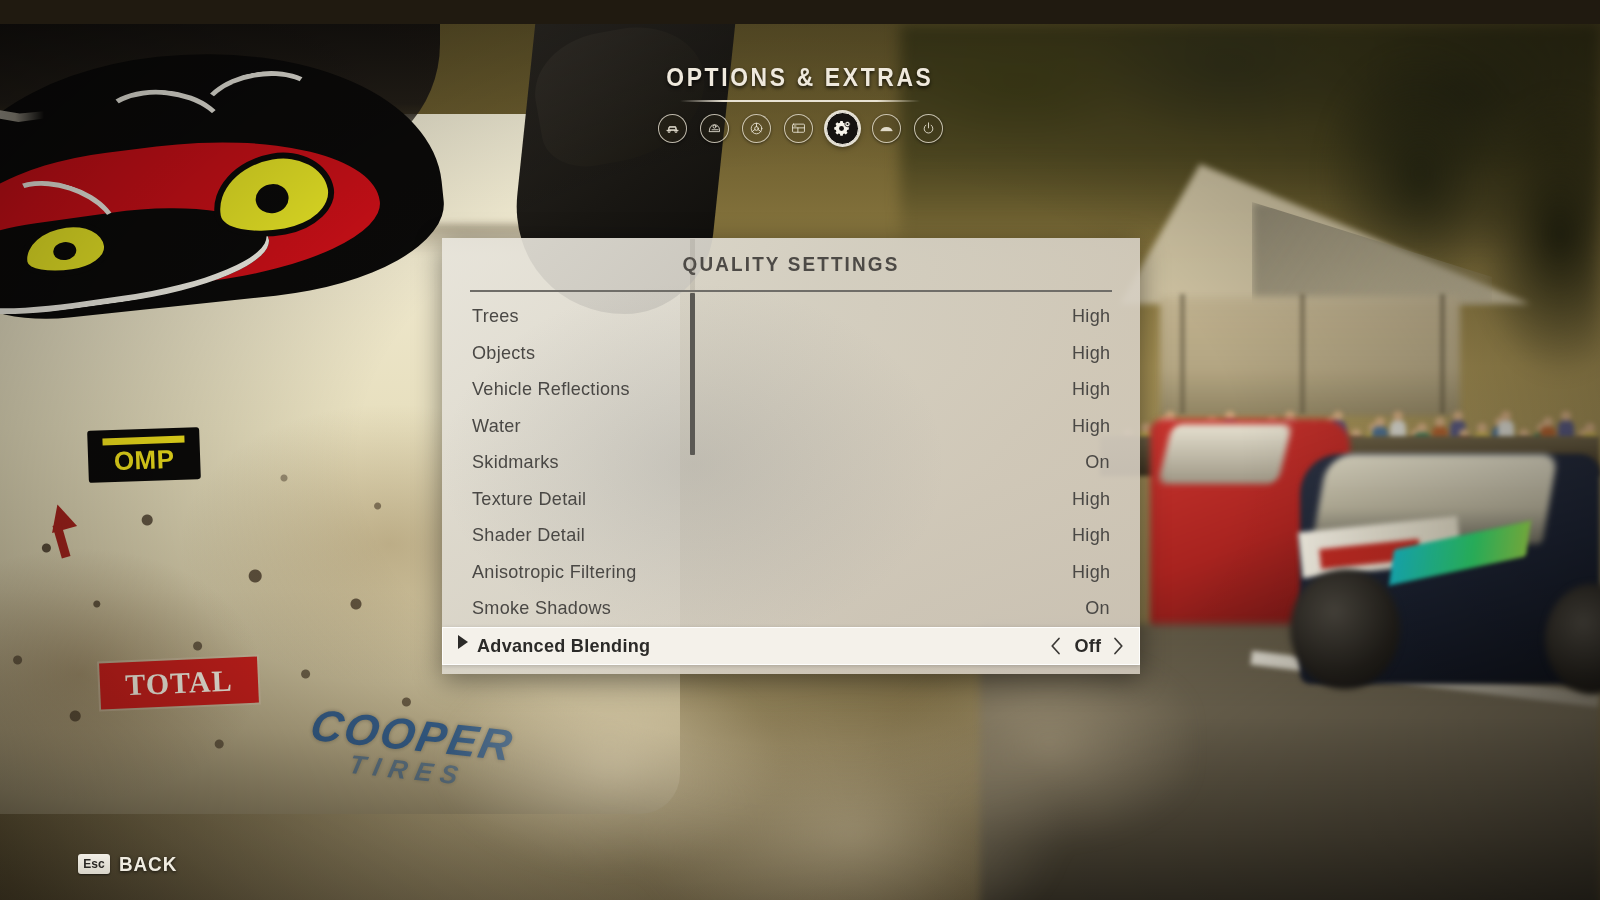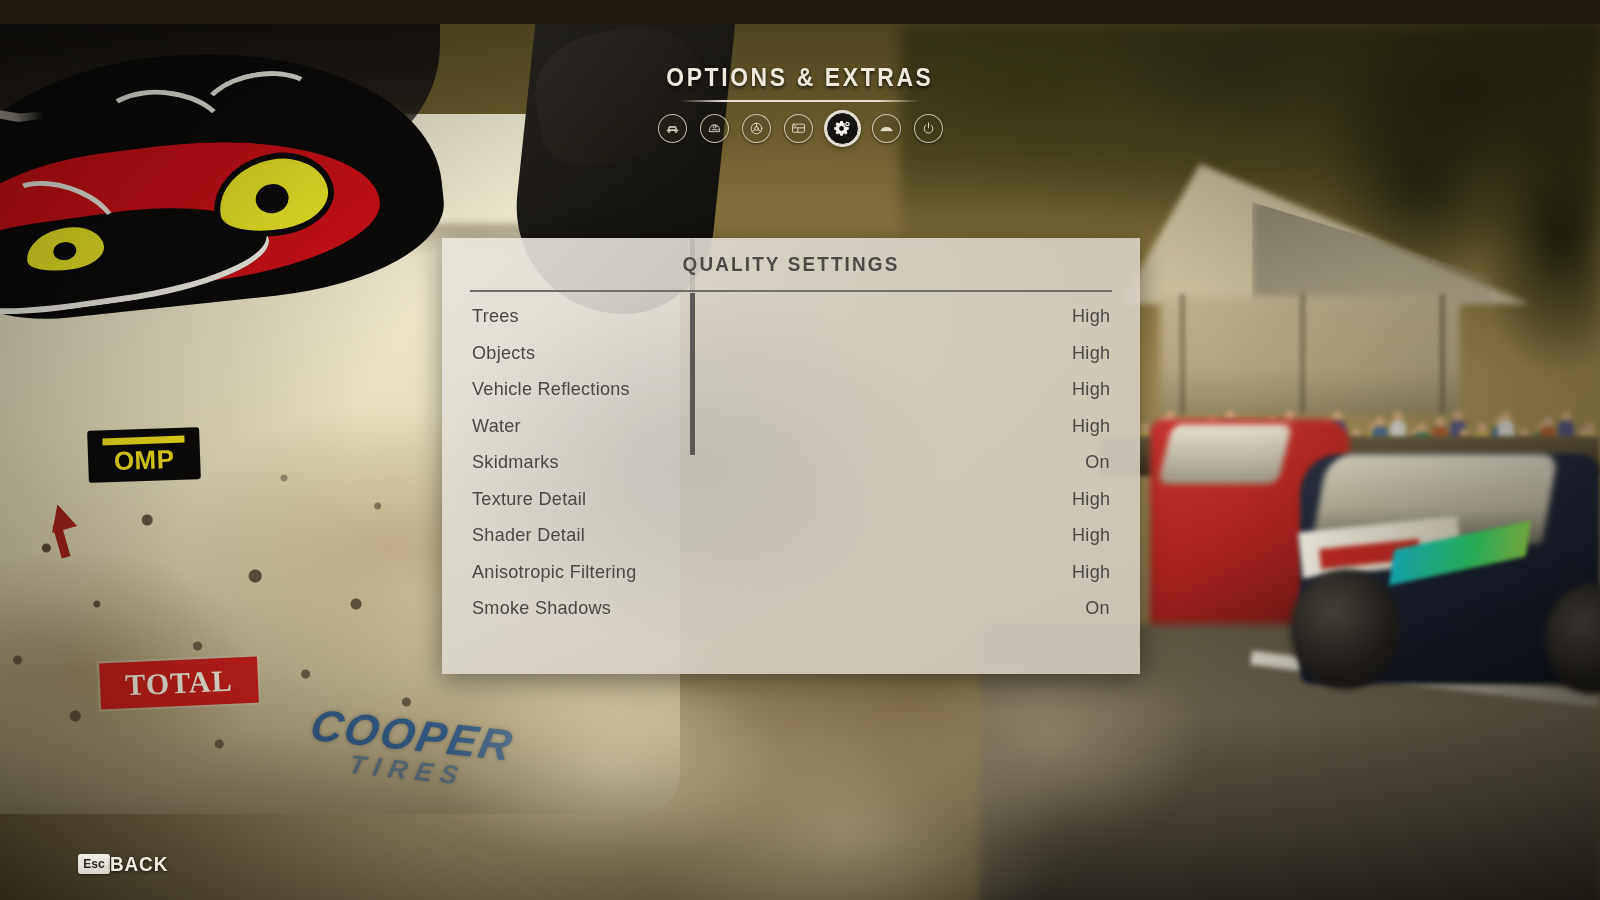--- a/index.html
+++ b/index.html
@@ -420,21 +420,21 @@
     background: rgba(120,116,108,.18);
     z-index: 21;
   }
 
   
   .footer {
     position: absolute; left: 78px; bottom: 48px;
     display: flex; align-items: center; gap: 16px;
     z-index: 25;
   }
-  .hint { display: flex; align-items: center; }
+  .hint { display: flex; align-items: center; gap: 9px; }
   .key {
     min-width: 22px; height: 20px; padding: 0 5px;
     background: linear-gradient(to bottom, #f1eee6 0%, #d8d4c9 100%);
     border-radius: 3px;
     color: #2a2825;
     font-family: "Liberation Sans Narrow", "Liberation Sans", sans-serif;
     font-size: 12px; font-weight: bold;
     display: flex; align-items: center; justify-content: center;
     box-shadow: 0 1px 2px rgba(0,0,0,.55);
     line-height: 1;
@@ -686,20 +686,39 @@
           </div>
         </div>
         <div class="row">
           <div class="lab-wrap">
             <span class="label">Smoke Shadows</span>
           </div>
           <div class="val-wrap">
             <span class="value">On</span>
           </div>
         </div>
+        <div class="row selected">
+          <div class="lab-wrap">
+            <div class="marker"></div>
+            <span class="label">Advanced Blending</span>
+          </div>
+          <div class="val-wrap">
+            <span class="chev">
+              <svg width="11" height="18" viewBox="0 0 11 18">
+                <path d="M9 1.5 2.2 9 9 16.5" fill="none" stroke="#3a3835" stroke-width="1.7" stroke-linecap="round" stroke-linejoin="round"></path>
+              </svg>
+            </span>
+            <span class="value">Off</span>
+            <span class="chev">
+              <svg width="11" height="18" viewBox="0 0 11 18">
+                <path d="M2 1.5 8.8 9 2 16.5" fill="none" stroke="#3a3835" stroke-width="1.7" stroke-linecap="round" stroke-linejoin="round"></path>
+              </svg>
+            </span>
+          </div>
+        </div>
       </div>
   </div>
   <div class="scrolltrack"></div>
   <div class="scrollbar"></div>
 
   <div class="footer" id="footer">
       <div class="hint">
         <div class="key">Esc</div>
         <div class="hint-label">BACK</div>
       </div>

